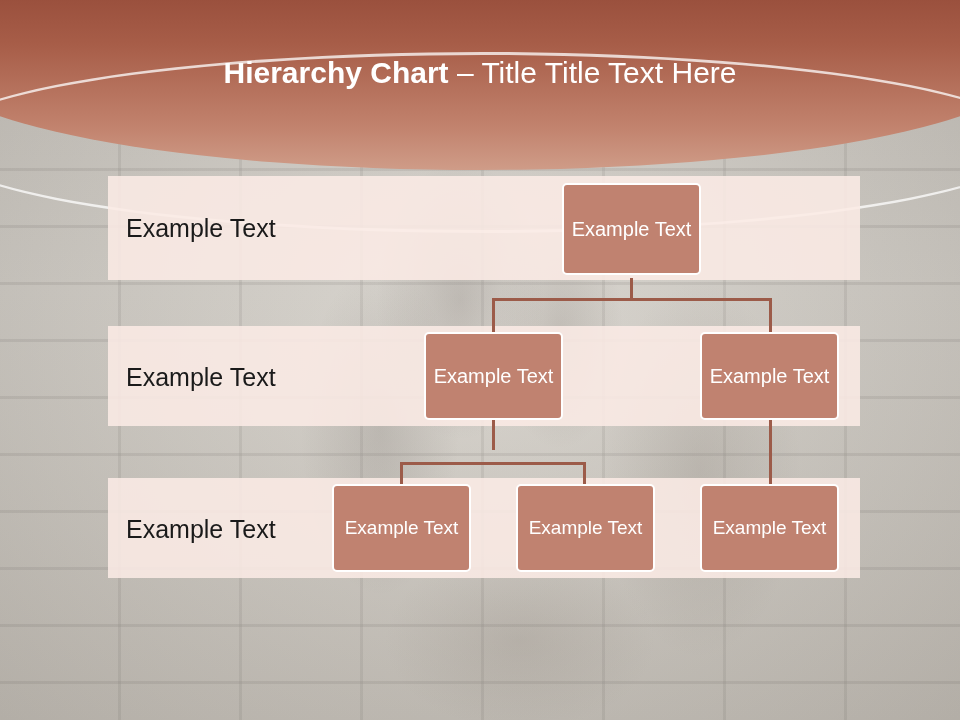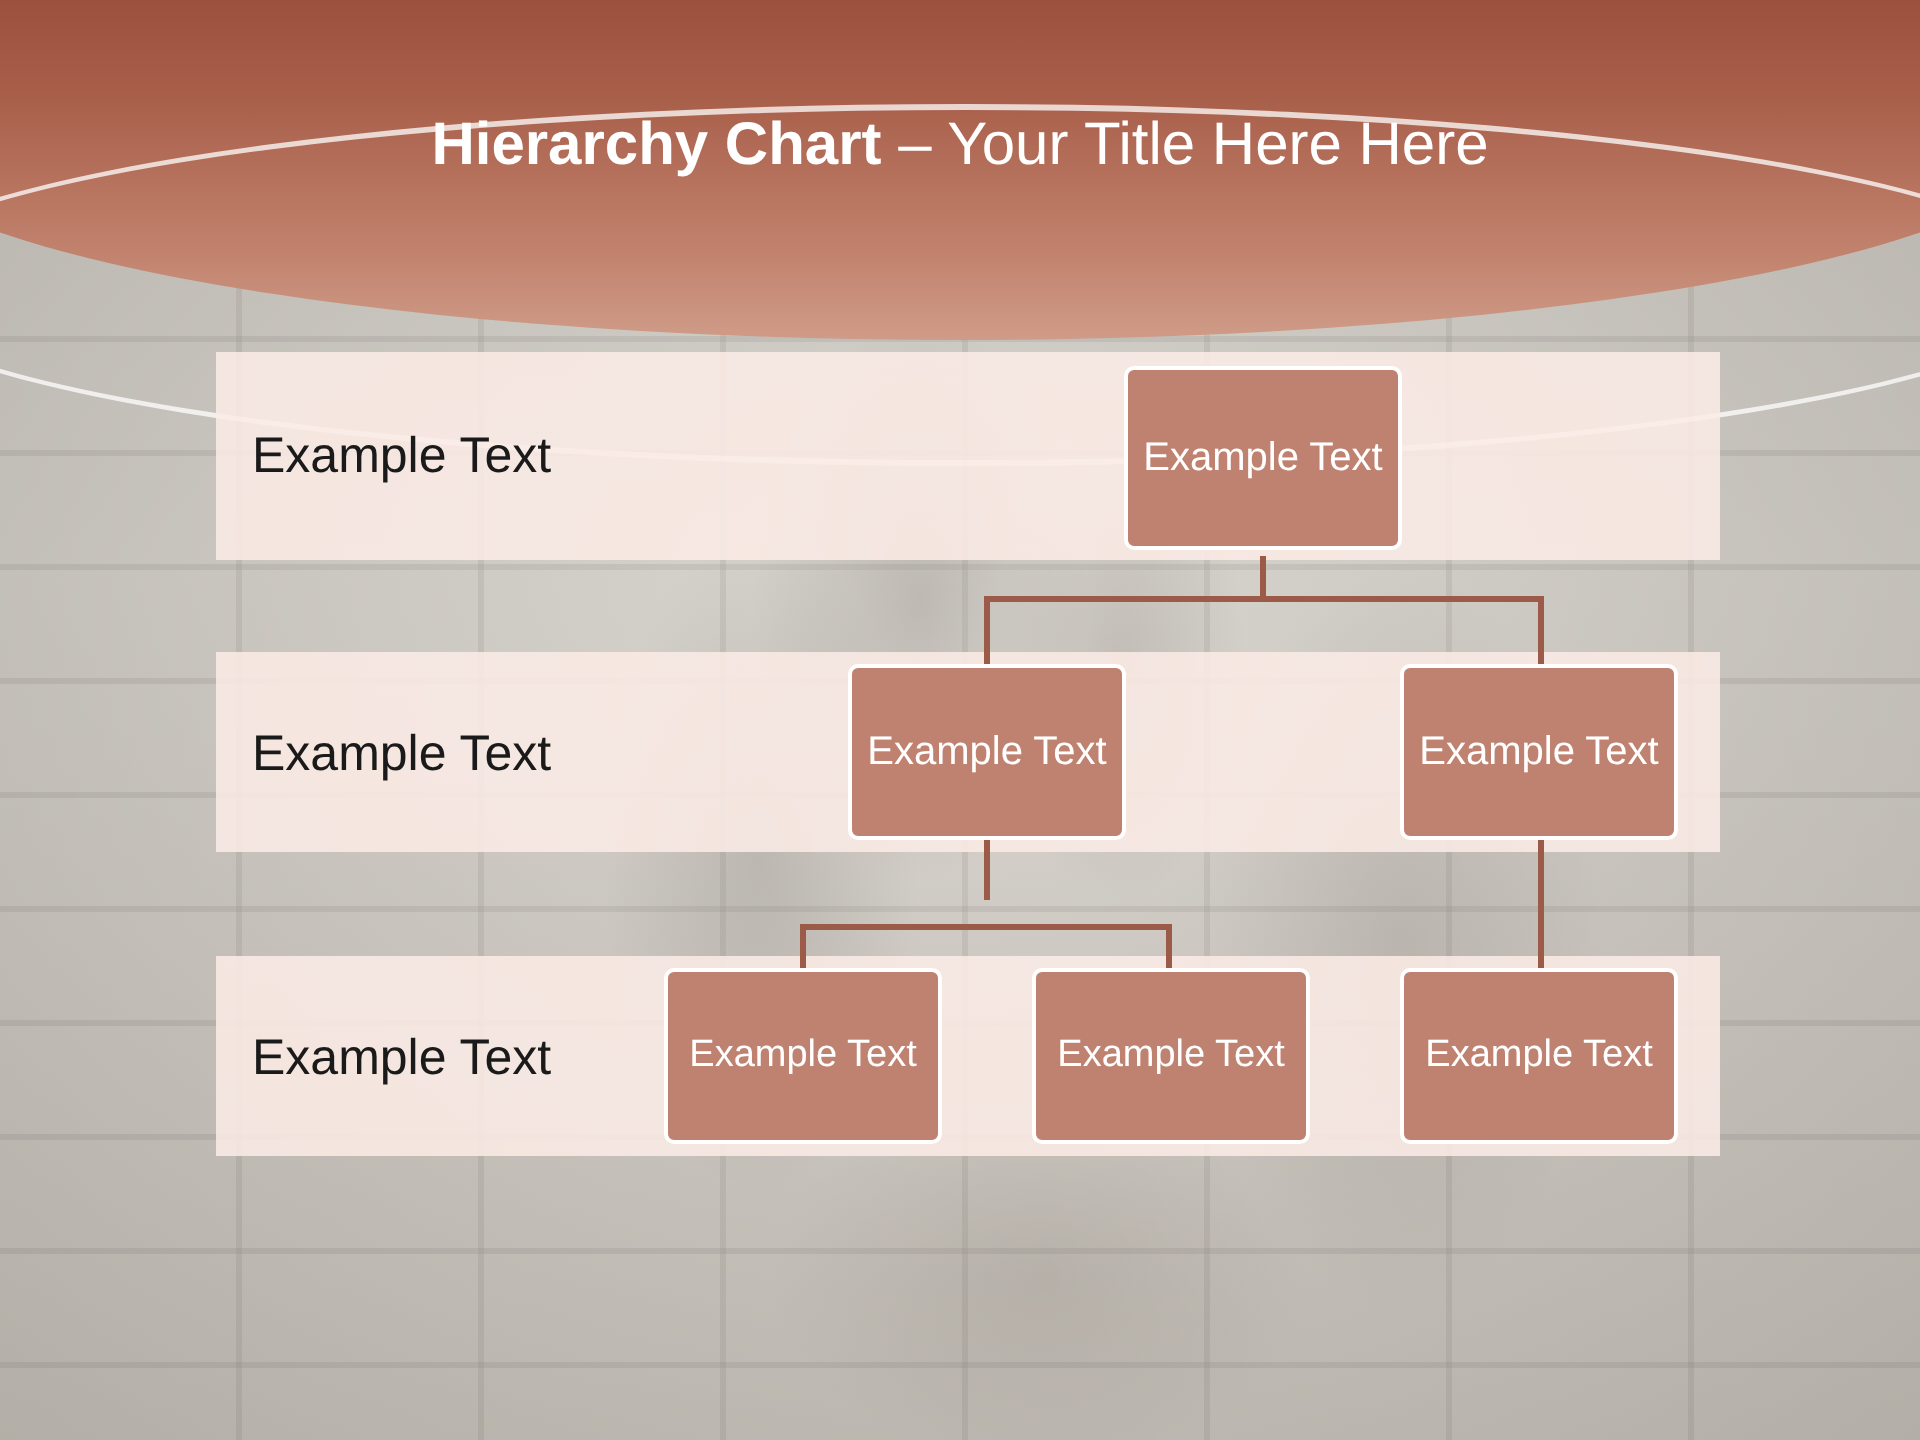--- a/index.html
+++ b/index.html
@@ -135,21 +135,21 @@
 <div id="slide">
 
   <div class="bg"></div>
   <div class="bg-bricks"></div>
   <div class="bg-vignette"></div>
 
   <div class="header-arc-fill"></div>
   <div class="header-arc"></div>
 
   <div class="title">
-    <span class="strong">Hierarchy Chart</span><span class="light"> – </span><span class="light">Your Title Here Here</span>
+    <span class="strong">Hierarchy Chart</span><span class="light"> – </span><span class="light">Title Title Text Here</span>
   </div>
 
   <div class="row-panel" style="left:108px; top:176px; width:752px; height:104px;"></div>
   <div class="row-panel" style="left:108px; top:326px; width:752px; height:100px;"></div>
   <div class="row-panel" style="left:108px; top:478px; width:752px; height:100px;"></div>
 
   <div class="conn" style="left:630px; top:278px; width:3px; height:22px;"></div>
   <div class="conn" style="left:492px; top:298px; width:280px; height:3px;"></div>
   <div class="conn" style="left:492px; top:298px; width:3px; height:36px;"></div>
   <div class="conn" style="left:769px; top:298px; width:3px; height:36px;"></div>

